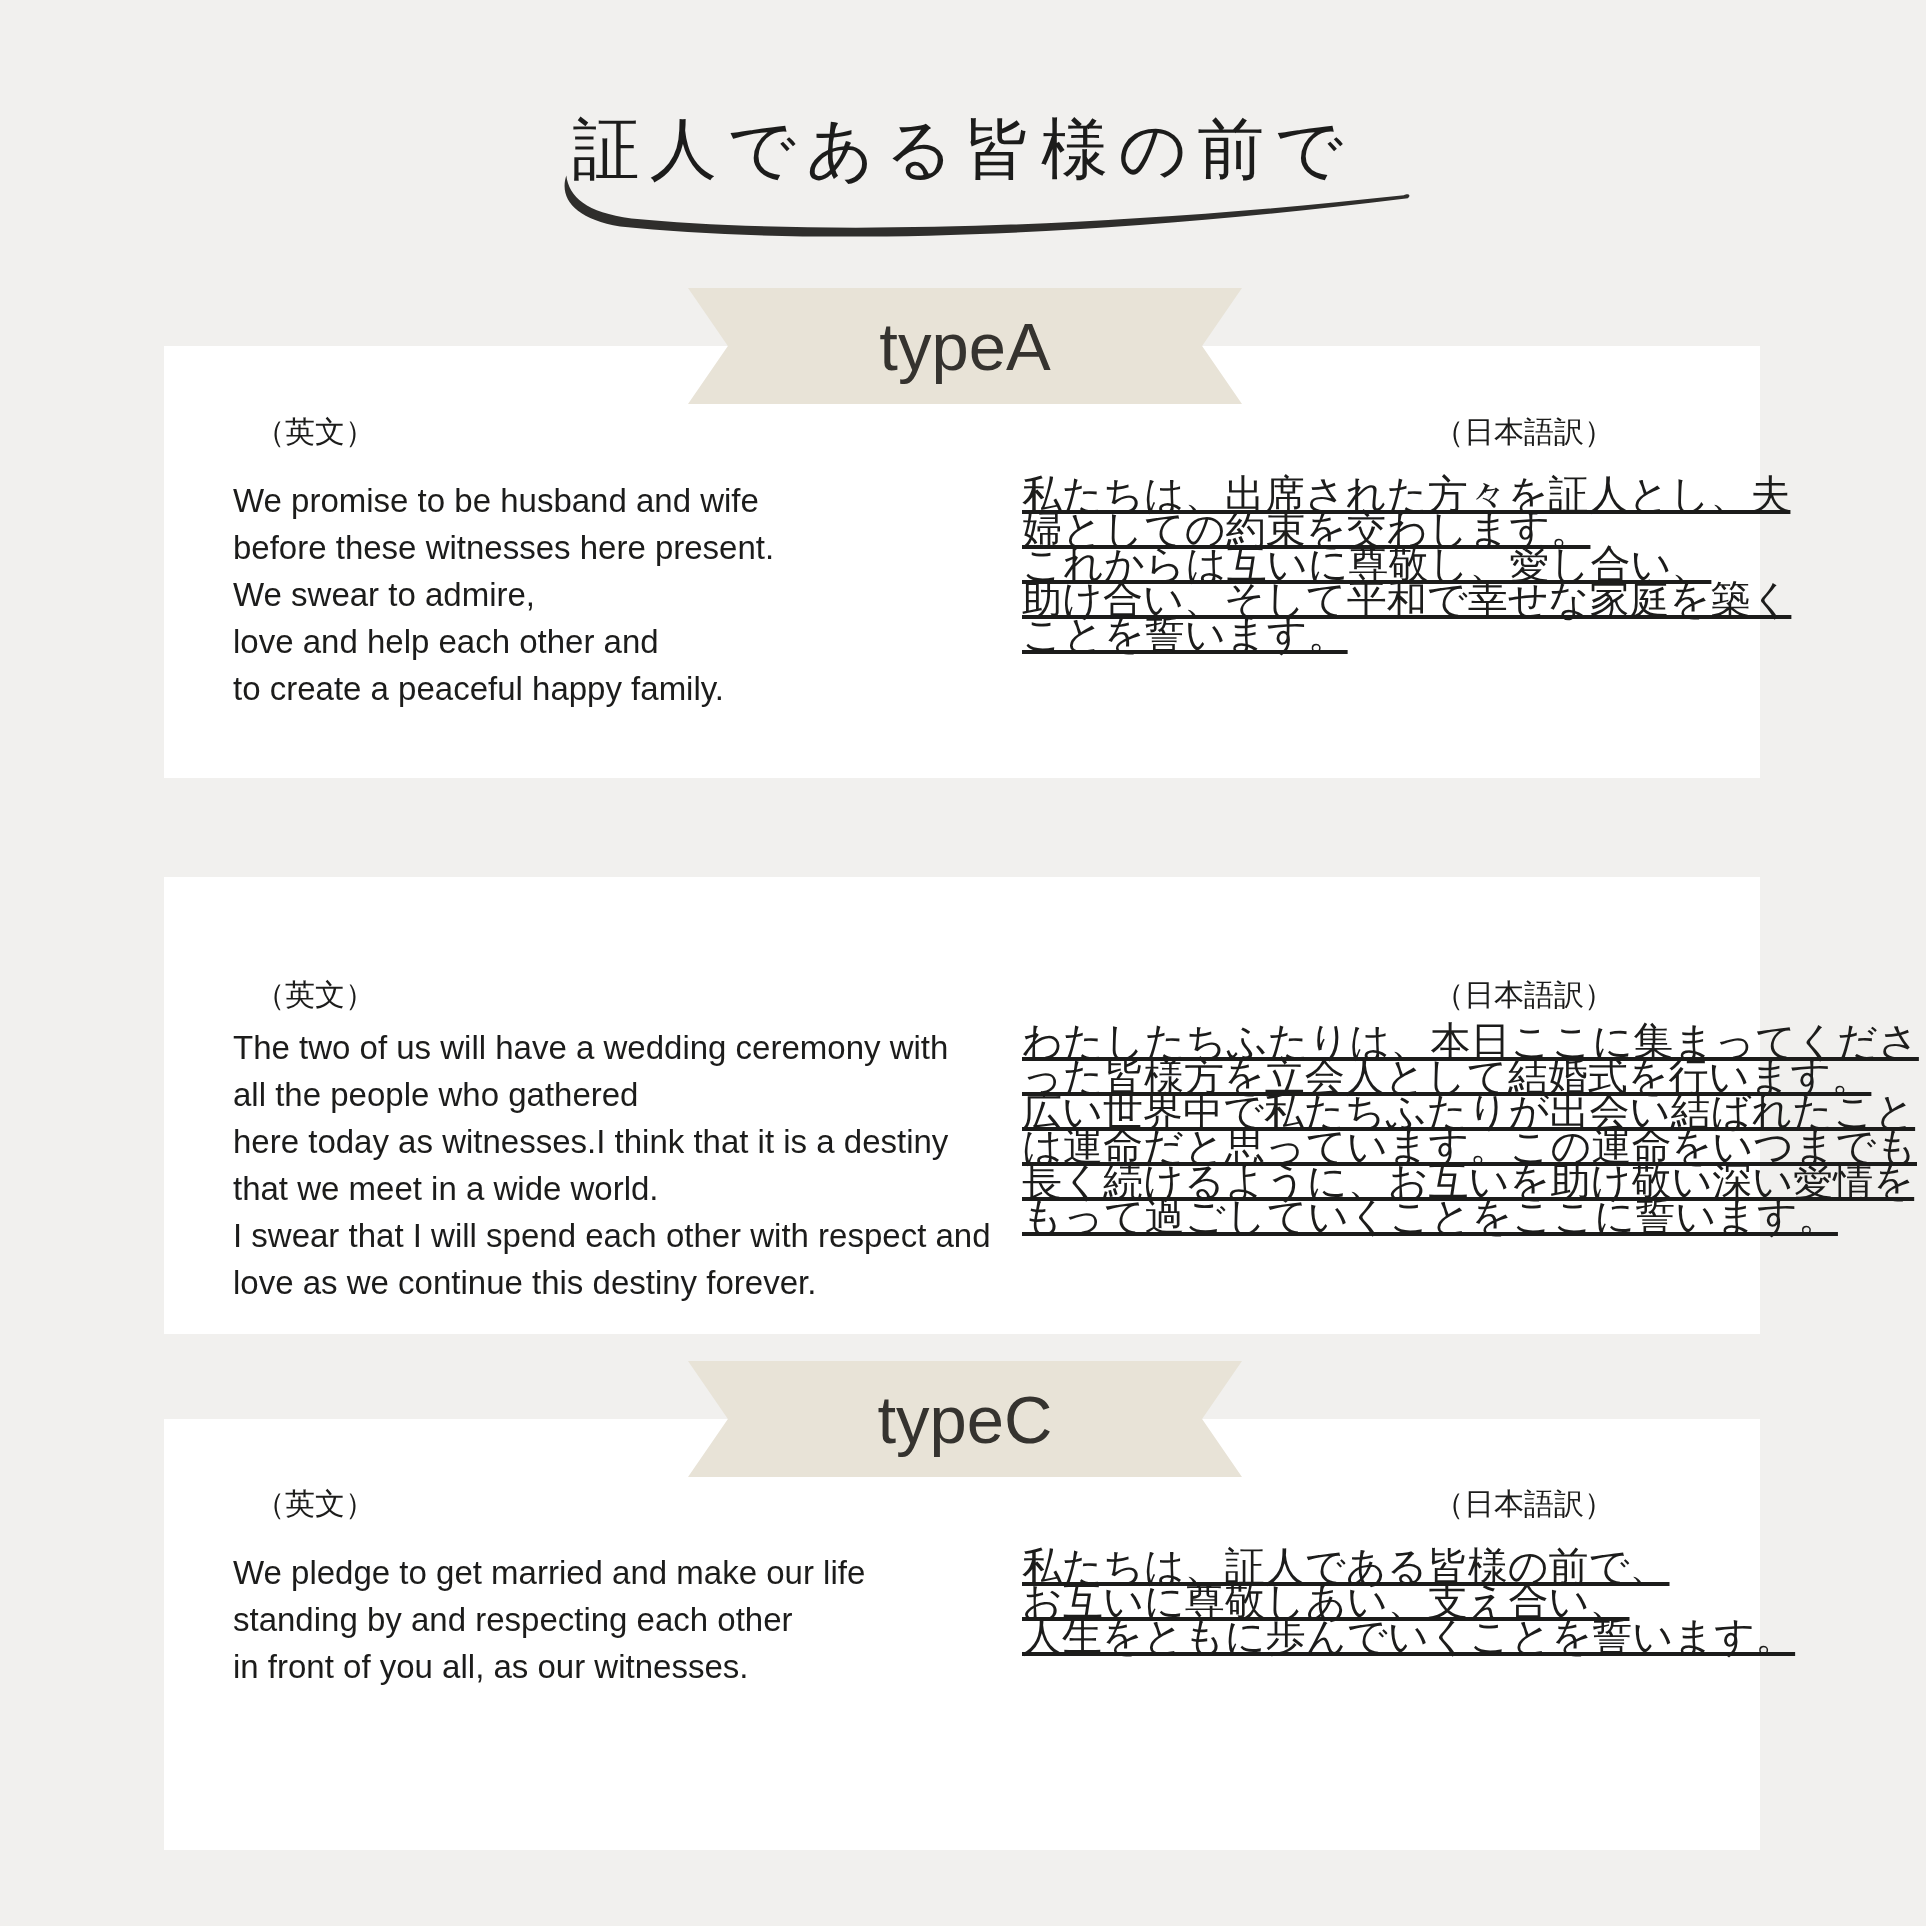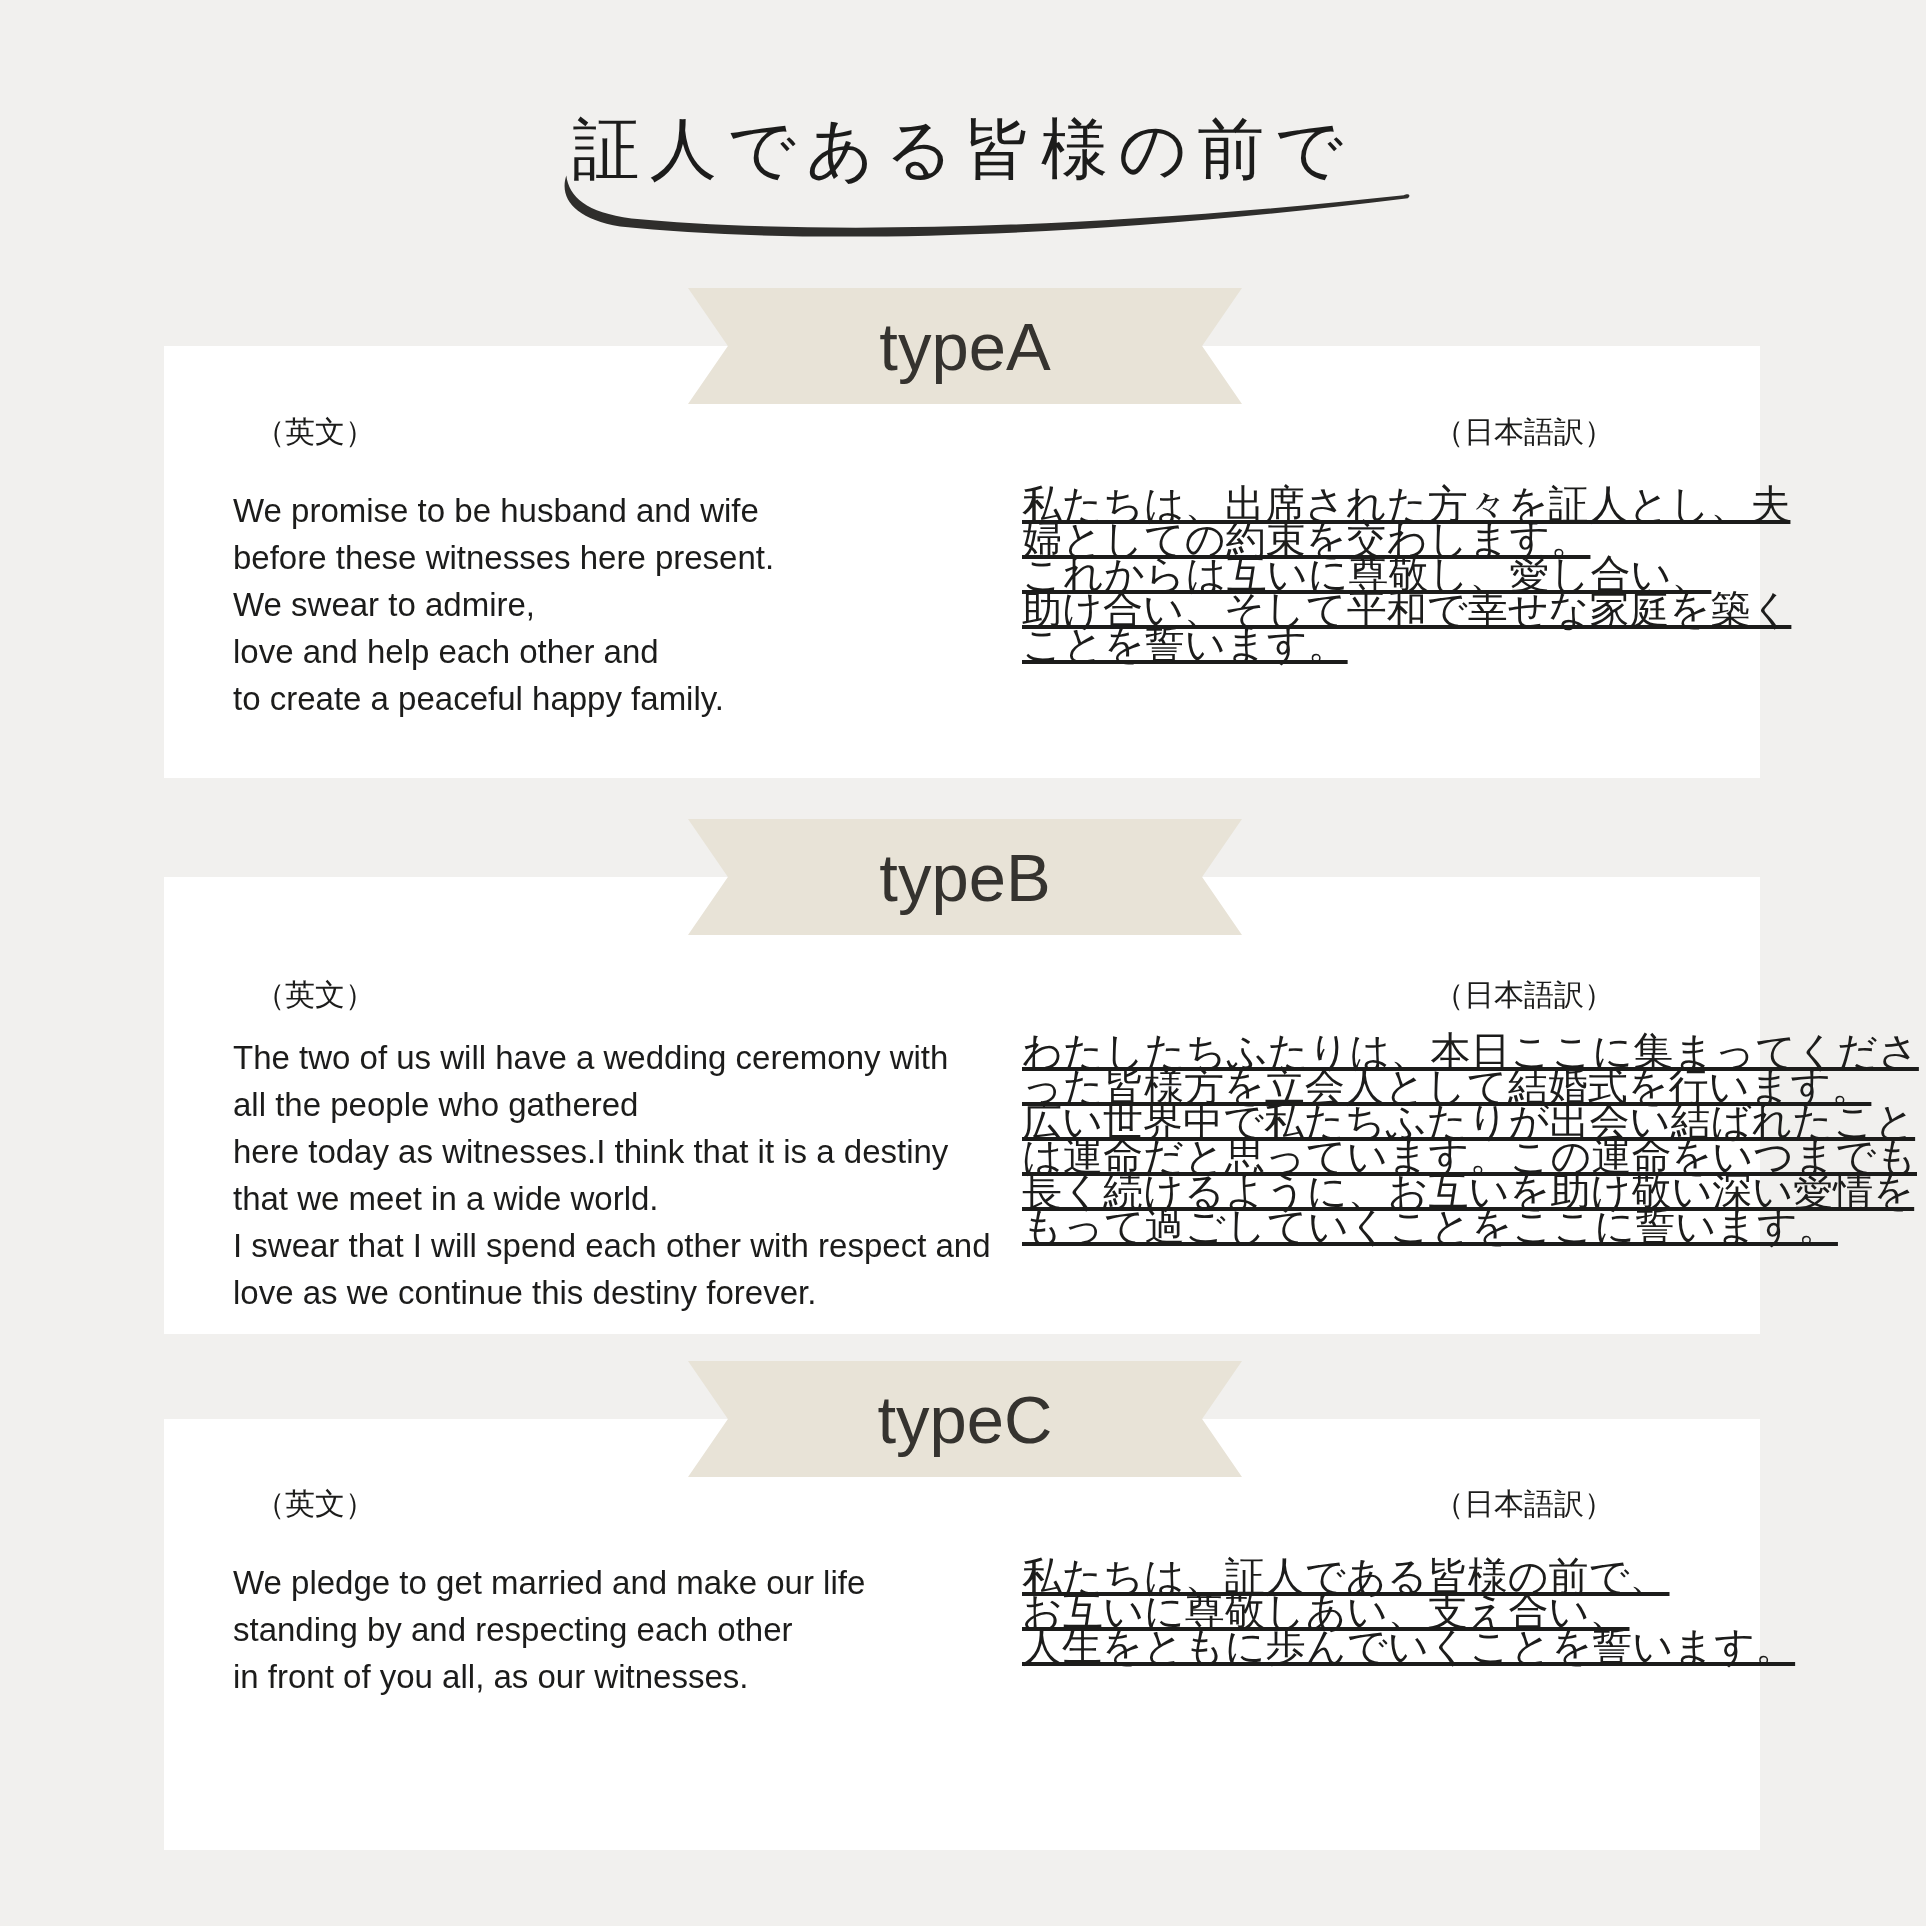--- a/index.html
+++ b/index.html
@@ -53,21 +53,20 @@
     white-space:nowrap;
   }
   .en-label{left:255px;}
   .ja-label{left:1434px;}
   .label-a{top:412px;}
   .label-b{top:975px;}
   .label-c{top:1484px;}
   .body-text{
     position:absolute;
     white-space:pre-line;
-    margin-top:10px;
   }
   .en-text{
     left:233px;
     font-size:33px;
     line-height:47px;
   }
   .ja-text{
     left:1022px;
     font-size:40px;
     line-height:35px;
@@ -104,23 +103,20 @@
 We swear to admire,
 love and help each other and
 to create a peaceful happy family.</div>
   <div class="body-text ja-text text-a">私たちは、出席された方々を証人とし、夫
 婦としての約束を交わします。
 これからは互いに尊敬し、愛し合い、
 助け合い、そして平和で幸せな家庭を築く
 ことを誓います。</div>
 
   <div class="card b"></div>
-  <div class="ribbon b">
-    <span>typeB</span>
-  </div>
   <div class="col-label en-label label-b">（英文）</div>
   <div class="col-label ja-label label-b">（日本語訳）</div>
   <div class="body-text en-text text-b">The two of us will have a wedding ceremony with
 all the people who gathered
 here today as witnesses.I think that it is a destiny
 that we meet in a wide world.
 I swear that I will spend each other with respect and
 love as we continue this destiny forever.</div>
   <div class="body-text ja-text text-b">わたしたちふたりは、本日ここに集まってくださ
 った皆様方を立会人として結婚式を行います。

